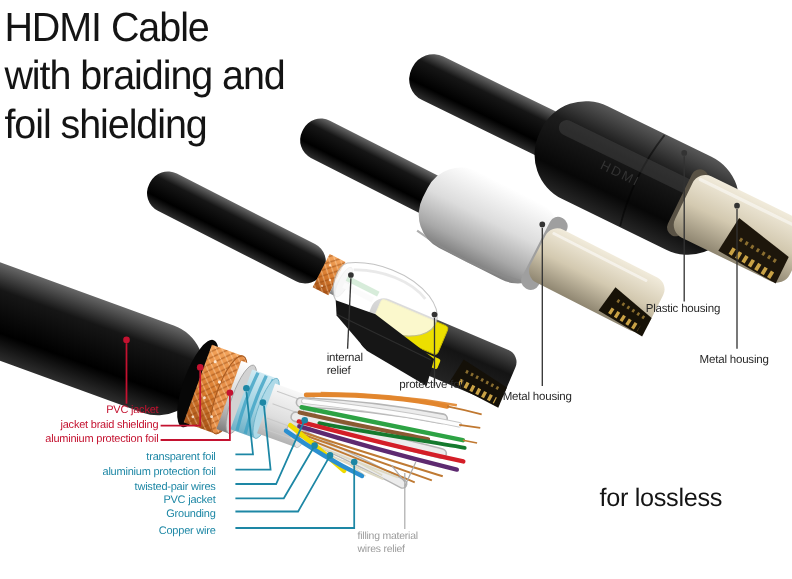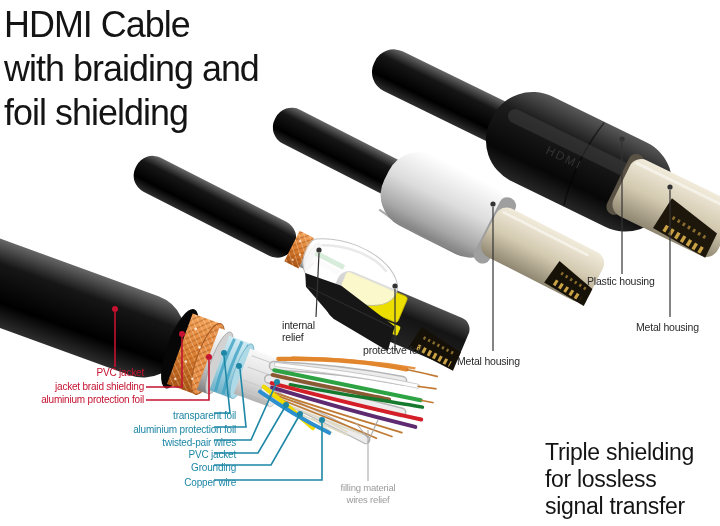--- a/index.html
+++ b/index.html
@@ -5,23 +5,23 @@
   html,body{margin:0;padding:0;background:#fff;}
   .stage{position:relative;width:720px;height:526px;background:#ffffff;overflow:hidden;
          font-family:"Liberation Sans",sans-serif;}
   .stage svg{position:absolute;left:0;top:0;}
   .title{position:absolute;left:4px;top:3px;font-size:37px;line-height:44px;color:#141414;
          letter-spacing:-1px;transform:scaleX(.97);transform-origin:left top;}
   .tagline{position:absolute;left:545px;top:439px;font-size:23px;line-height:27px;color:#141414;
          letter-spacing:-0.3px;}
   .lbl{position:absolute;font-size:10px;line-height:12px;white-space:nowrap;letter-spacing:-0.2px;}
   .lbl-red{color:#c41230;text-align:right;right:576px;}
-  .lbl-teal{color:#1d87a5;text-align:left;right:484px;}
+  .lbl-teal{color:#1d87a5;text-align:left;right:524px;}
   .lbl-blk{color:#2a2a2a;font-size:10.5px;}
-  .lbl-gray{color:#9b9b9b;font-size:9.5px;text-align:center;line-height:12px;}
+  .lbl-gray{color:#9b9b9b;font-size:9.5px;line-height:12px;}
 </style>
 </head>
 <body>
 
 <div class="stage">
 
 <svg width="720" height="526" viewBox="0 0 720 526">
   <defs>
     <linearGradient id="gCable" x1="0" y1="0" x2="0" y2="1">
       <stop offset="0" stop-color="#676767"></stop>
@@ -239,33 +239,31 @@
 <div class="lbl lbl-red" style="top:381px">jacket braid shielding</div>
 <div class="lbl lbl-red" style="top:394px">aluminium protection foil</div>
 
 <div class="lbl lbl-teal" style="top:410px">transparent foil</div>
 <div class="lbl lbl-teal" style="top:424px">aluminium protection foil</div>
 <div class="lbl lbl-teal" style="top:437px">twisted-pair wires</div>
 <div class="lbl lbl-teal" style="top:449px">PVC jacket</div>
 <div class="lbl lbl-teal" style="top:462px">Grounding</div>
 <div class="lbl lbl-teal" style="top:477px">Copper wire</div>
 
-<div class="lbl lbl-blk" style="left:282px;top:319px">
+<div class="lbl lbl-blk" style="left:297px;top:319px">
   <div>internal</div>
   <div>relief</div>
 </div>
 <div class="lbl lbl-blk" style="left:363px;top:344px">protective foil</div>
 <div class="lbl lbl-blk" style="left:457px;top:355px">Metal housing</div>
 <div class="lbl lbl-blk" style="left:587px;top:275px">Plastic housing</div>
 <div class="lbl lbl-blk" style="left:636px;top:321px">Metal housing</div>
 
 <div class="lbl lbl-gray" style="left:325px;top:482px;width:86px">
   <div>filling material</div>
   <div>wires relief</div>
 </div>
 
 <div class="tagline">
-  <div>Triple shielding</div>
   <div>for lossless</div>
-  <div>signal transfer</div>
 </div>
 
 </div>
 
 </body></html>

